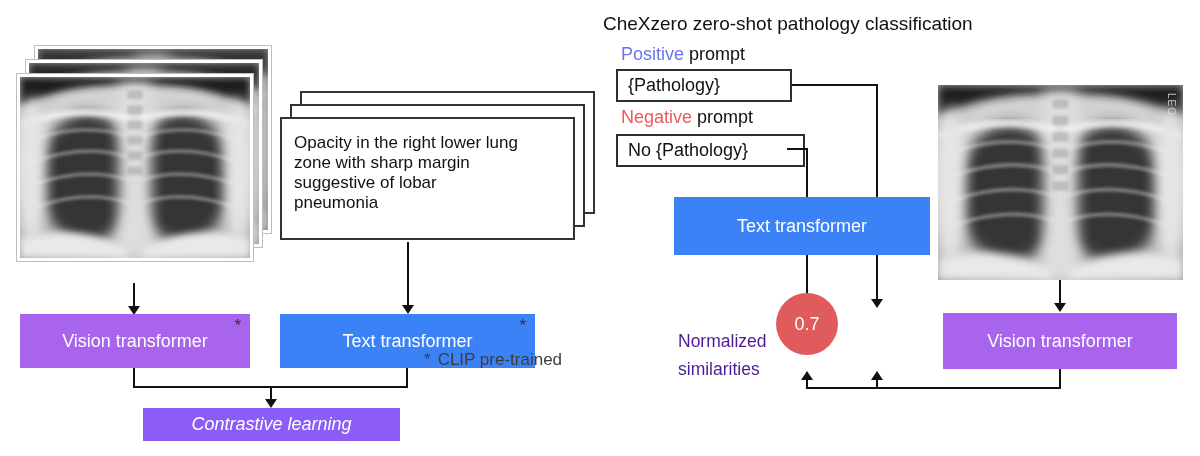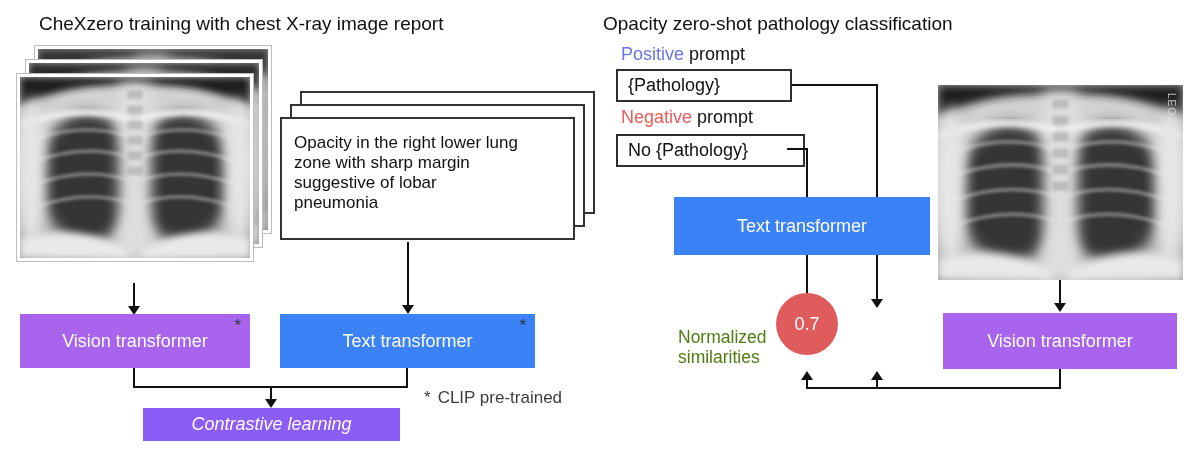--- a/index.html
+++ b/index.html
@@ -46,21 +46,21 @@
 
   
   .circle { position:absolute; width:62px; height:62px; border-radius:50%;
             display:flex; align-items:center; justify-content:center; color:#ffffff; font-size:18px; }
   .circle-red { background:#e05c5c; }
   .circle-blue { background:#5d73e2; }
 
   .note { position:absolute; font-size:17px; color:#3d3d3d; white-space:nowrap; }
   .note .nstar { margin-right:7px; }
   .multiline { white-space:pre-line; }
-  .sim-label { position:absolute; font-size:17.5px; line-height:20px; color:#4d7c0f; }
+  .sim-label { position:absolute; font-size:17.5px; line-height:28px; color:#4c1d95; }
 </style>
 </head>
 <body>
 
 <svg width="0" height="0" style="position:absolute">
   <defs>
     <radialGradient id="cxr-vig" cx="50%" cy="42%" r="78%">
       <stop offset="55%" stop-color="#d2d2d2"></stop>
       <stop offset="100%" stop-color="#969696"></stop>
     </radialGradient>
@@ -106,21 +106,20 @@
         <rect x="112" y="62" width="16" height="9" rx="2"></rect>
         <rect x="112" y="78" width="16" height="9" rx="2"></rect>
         <rect x="112" y="94" width="16" height="9" rx="2"></rect>
       </g>
     </g>
   </defs>
 </svg>
 
 <div class="canvas">
 
-  <div class="title" style="left:39px; top:13px;">CheXzero training with chest X-ray image report</div>
 
   <div class="xray-layer" style="left:35px; top:46px; width:236px; height:187px;">
     <svg viewBox="0 0 240 190" preserveAspectRatio="none">
         <use href="#cxr"></use>
       </svg>
     <div class="shade" style="background:rgba(100,100,100,.32);"></div>
   </div>
   <div class="xray-layer" style="left:26px; top:60px; width:236px; height:187px;">
     <svg viewBox="0 0 240 190" preserveAspectRatio="none">
         <use href="#cxr"></use>
@@ -151,35 +150,35 @@
   <div class="cbox purple" style="left:20px; top:314px; width:230px; height:54px;">
     <span>Vision transformer</span>
     <span class="star">*</span>
   </div>
 
   <div class="cbox orange" style="left:280px; top:314px; width:255px; height:54px;">
     <span>Text transformer</span>
     <span class="star">*</span>
   </div>
 
-  <div class="note" style="left:424px; top:388px;">
+  <div class="note" style="left:424px; top:350px;">
     <span class="nstar">*</span><span>CLIP pre-trained</span>
   </div>
 
   <div class="vline" style="left:133px; top:368px; height:20px;"></div>
   <div class="vline" style="left:406px; top:368px; height:20px;"></div>
   <div class="hline" style="left:133px; top:386px; width:275px;"></div>
   <div class="vline" style="left:270px; top:388px; height:12px;"></div>
   <div class="ah-down" style="left:265px; top:399px;"></div>
 
   <div class="cbox redbox" style="left:143px; top:408px; width:257px; height:33px; font-size:18px;">
     <span>Contrastive learning</span>
   </div>
 
-  <div class="title" style="left:603px; top:13px;">Opacity zero-shot pathology classification</div>
+  <div class="title" style="left:603px; top:13px;">CheXzero zero-shot pathology classification</div>
 
   <div class="plabel" style="left:621px; top:44px;">
     <span class="pos-word">Positive</span>
     <span>prompt</span>
   </div>
   <div class="pbox" style="left:616px; top:69px; width:176px;">
     <span>{Pathology}</span>
   </div>
 
   <div class="plabel" style="left:621px; top:107px;">

